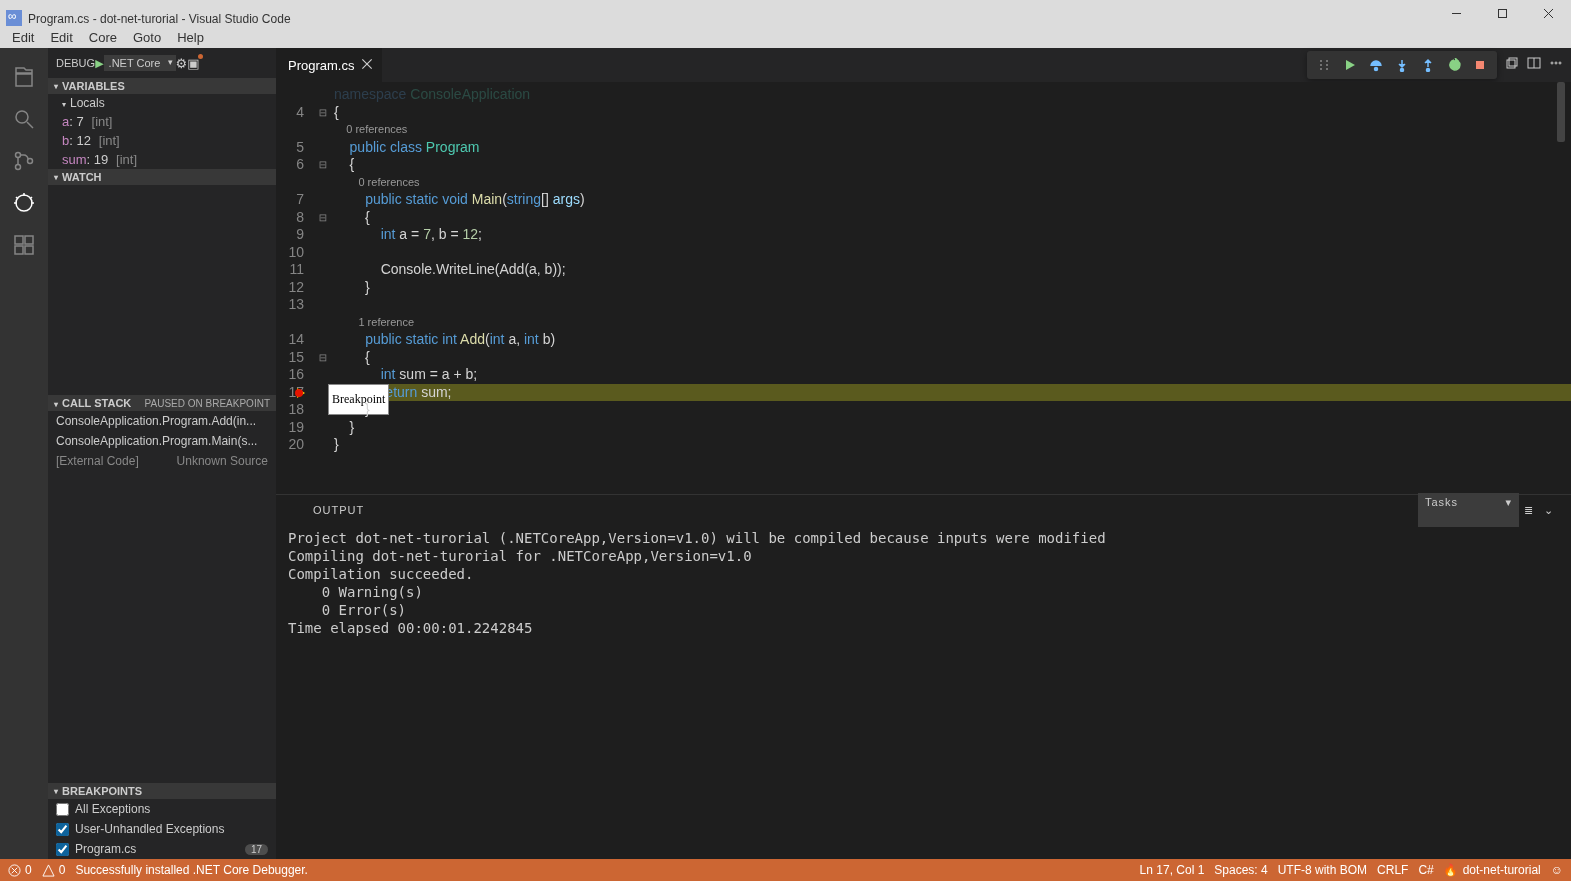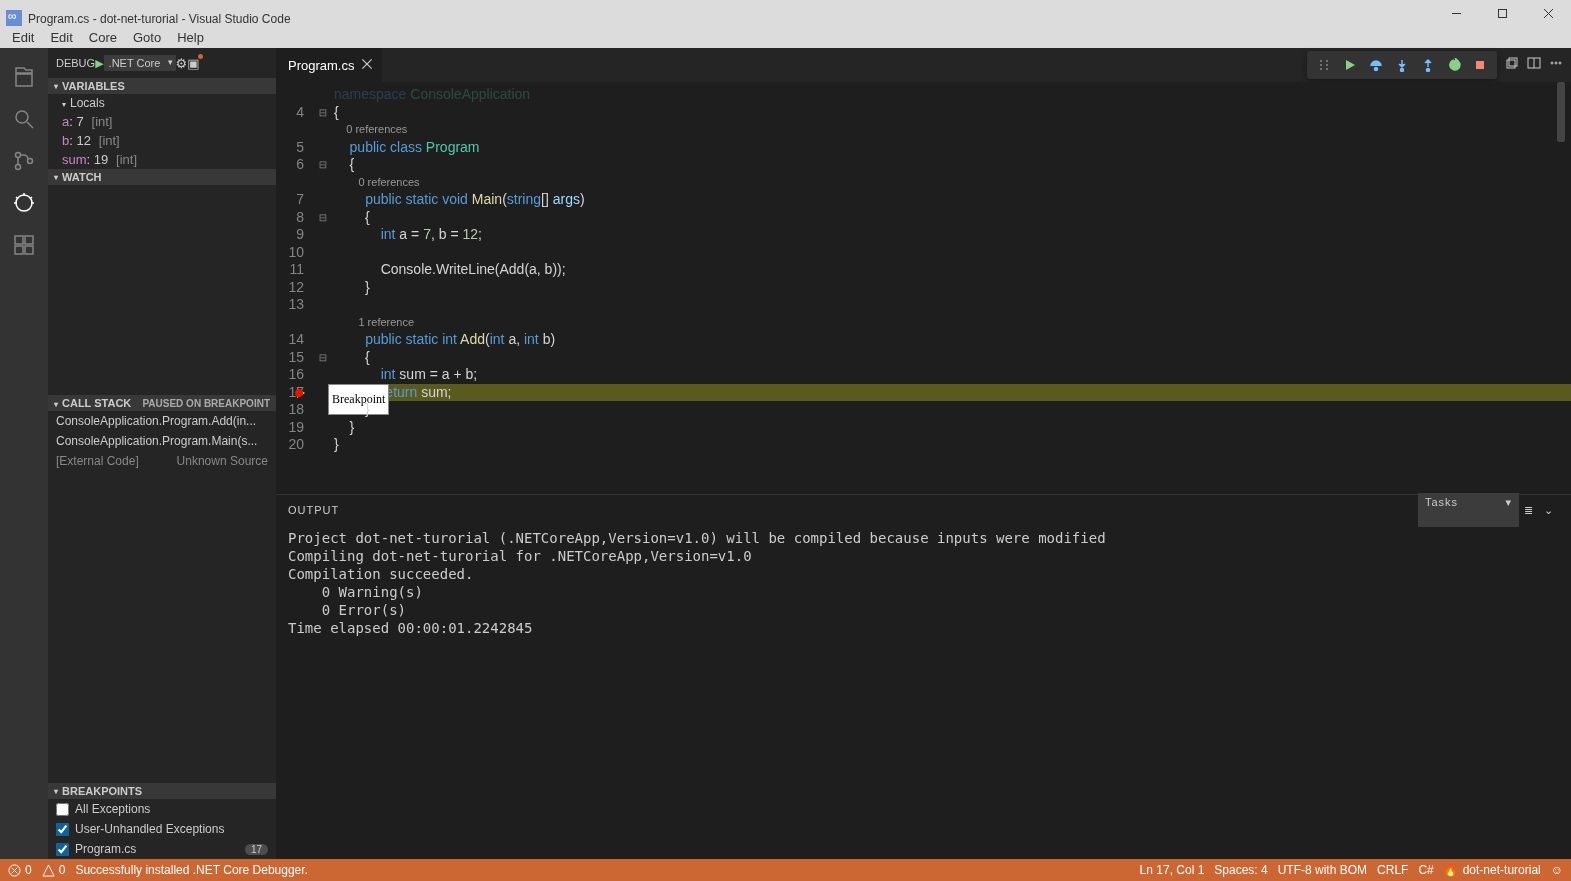--- a/index.html
+++ b/index.html
@@ -30,21 +30,21 @@
 .shead { background: #383838; color: #ccc; padding: 2px 6px; font-size: 11px; font-weight: bold; cursor: pointer; display: flex; align-items: center; }
 .shead .carrot { margin-right: 4px; font-size: 8px; }
 .panel-body { flex: 0 0 auto; }
 .locals { padding: 2px 0 2px 14px; font-size: 12px; }
 .var-row { padding: 2px 4px 2px 14px; font-family: Consolas, monospace; font-size: 13px; }
 .var-name { color: #c586c0; }
 .var-val { color: #ccc; }
 .var-type { color: #888; }
 .watch-body { height: 210px; }
 .callstack-head { display: flex; align-items: center; justify-content: space-between; }
-.callstack-head .status { font-size: 10px; color: #aaa; font-weight: bold; }
+.callstack-head .status { font-size: 10px; color: #aaa; font-weight: normal; }
 .call-row { padding: 3px 8px; font-size: 12px; white-space: nowrap; overflow: hidden; text-overflow: ellipsis; color: #ccc; cursor: pointer; }
 .call-row.dim { color: #888; display: flex; justify-content: space-between; }
 .bp-row { padding: 3px 8px; display: flex; align-items: center; font-size: 12px; gap: 6px; color: #ccc; }
 .bp-row input[type=checkbox] { accent-color: #0e639c; }
 .bp-count { background: #4d4d4d; color: #ccc; border-radius: 8px; padding: 0 6px; font-size: 10px; margin-left: auto; }
 .editor-area { flex: 1; display: flex; flex-direction: column; min-width: 0; }
 .tabbar { height: 34px; background: #252526; display: flex; align-items: stretch; }
 .tab { background: #1e1e1e; color: #fff; padding: 0 28px 0 12px; display: flex; align-items: center; font-size: 13px; position: relative; cursor: pointer; border-right: 1px solid #252526; }
 .tab .close { position: absolute; right: 8px; top: 9px; width: 14px; height: 14px; cursor: pointer; }
 .tab .close svg { stroke: #ccc; }
@@ -71,21 +71,21 @@
 .type { color: #4ec9b0; }
 .str { color: #9cdcfe; }
 .fn { color: #dcdcaa; }
 .num { color: #b5cea8; }
 .txt { color: #d4d4d4; }
 .bp-arrow { width: 0; height: 0; border-top: 5px solid transparent; border-bottom: 5px solid transparent; border-left: 8px solid #ffcc00; position: absolute; left: -33px; top: 4px; z-index: 2; }
 .bp-arrow.bpdot::before { content: ""; width: 8px; height: 8px; border-radius: 50%; background: #e51400; position: absolute; left: -10px; top: -4px; }
 .bp-label { position: absolute; left: -2px; top: 0; background: #fff; color: #000; font-size: 12px; padding: 6px 3px; border: 1px solid #888; font-family: "Segoe UI"; }
 .output-area { height: 365px; background: #1e1e1e; border-top: 1px solid #333; display: flex; flex-direction: column; }
 .output-head { height: 30px; display: flex; align-items: center; padding: 0 12px; color: #ccc; font-size: 11px; letter-spacing: 1px; }
-.output-head .title { flex: 1; }
+.output-head .title { flex: 1; margin-left: 25px; }
 .output-head .sel { background: #3c3c3c; color: #ccc; border: 1px solid #3c3c3c; font-size: 11px; padding: 2px 60px 18px 6px; margin-right: 0; position: relative; }
 .output-head .oicon { width: 20px; cursor: pointer; text-align: center; }
 .output-body { flex: 1; padding: 4px 12px; font-family: Consolas, monospace; font-size: 14px; line-height: 18px; color: #ccc; white-space: pre; overflow: auto; }
 .minimap { position: absolute; right: 6px; top: 0; width: 8px; height: 100%; background: transparent; }
 .minimap .mscroll { position: absolute; width: 8px; background: #444; top: 0; height: 60px; border-radius: 2px; }
 .statusbar { height: 22px; background: #cc6633; color: #fff; display: flex; align-items: center; font-size: 12px; padding: 0 8px; gap: 10px; }
 .statusbar .sitem { display: flex; align-items: center; gap: 4px; cursor: pointer; }
 .statusbar .spacer { flex: 1; }
 .statusbar svg { width: 13px; height: 13px; stroke: #fff; fill: none; }
 </style>

